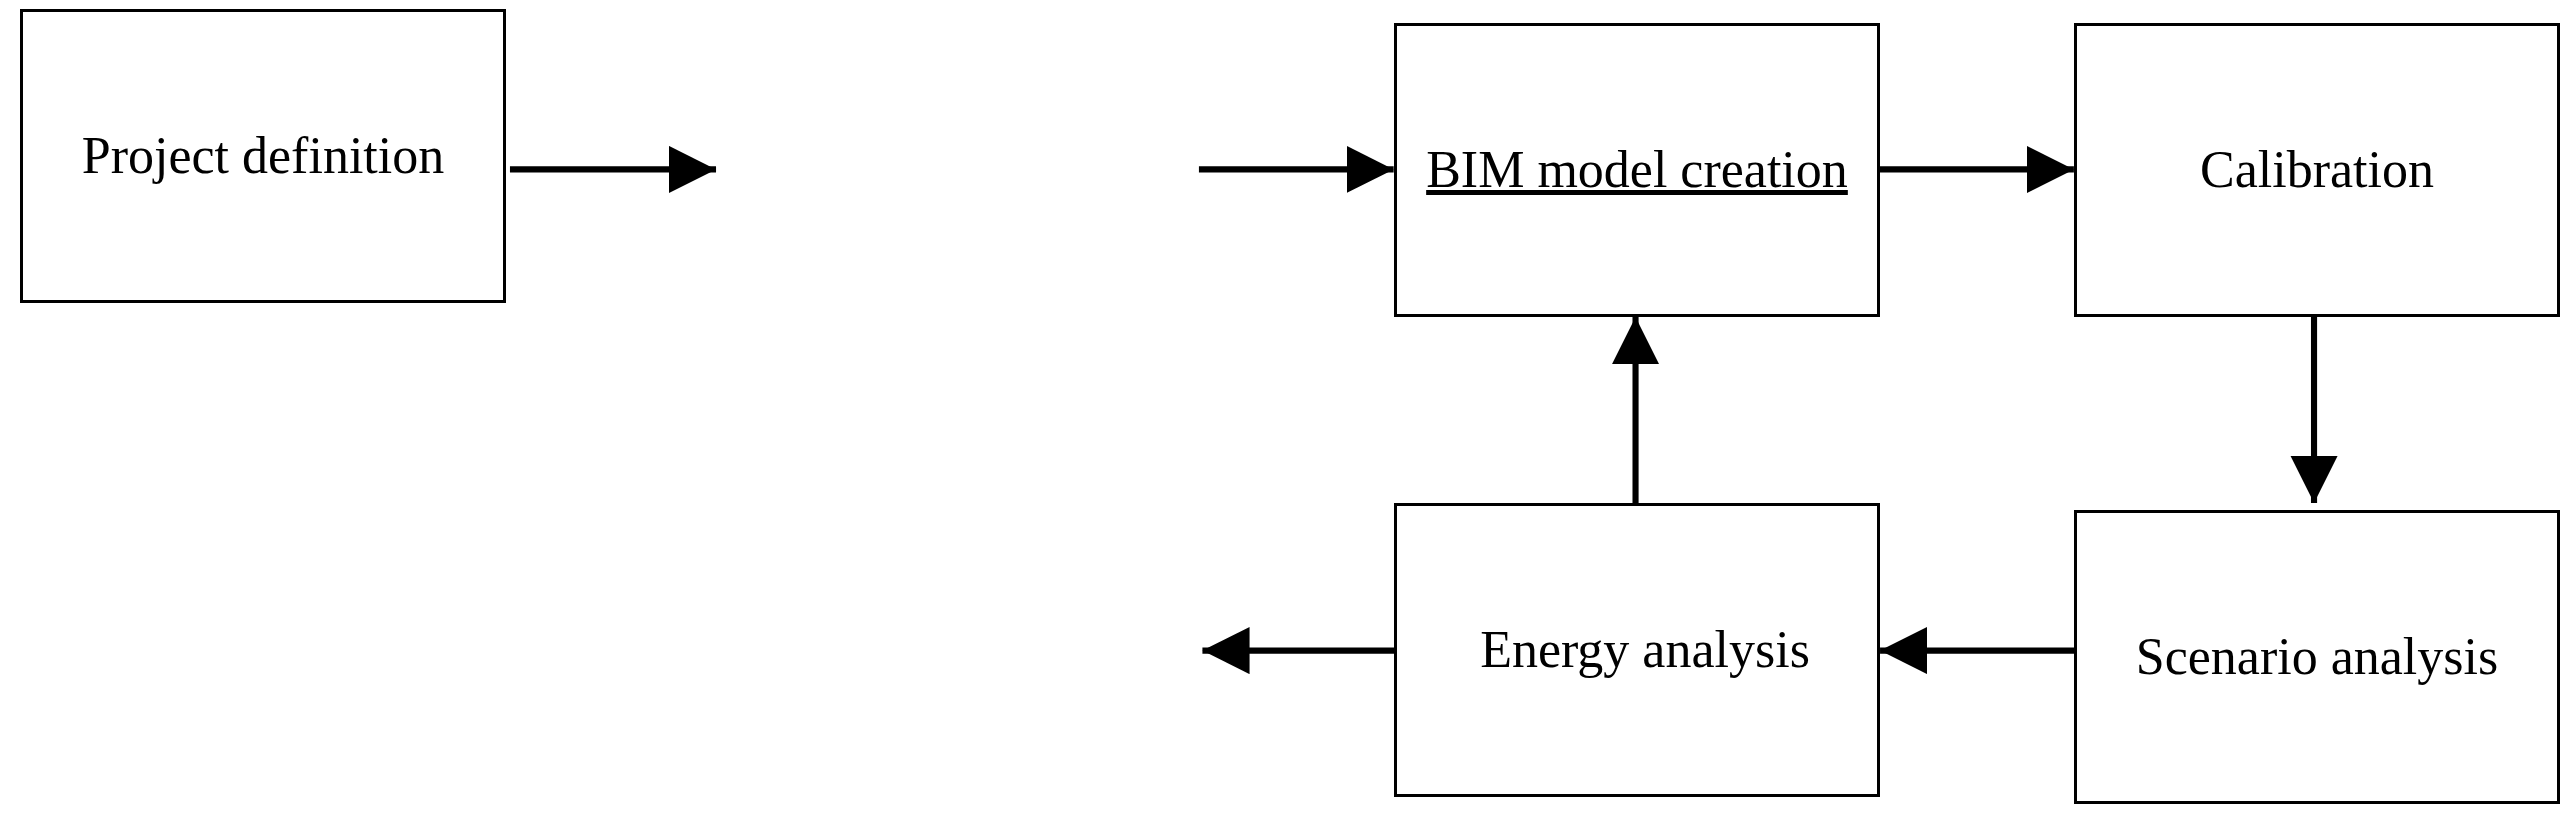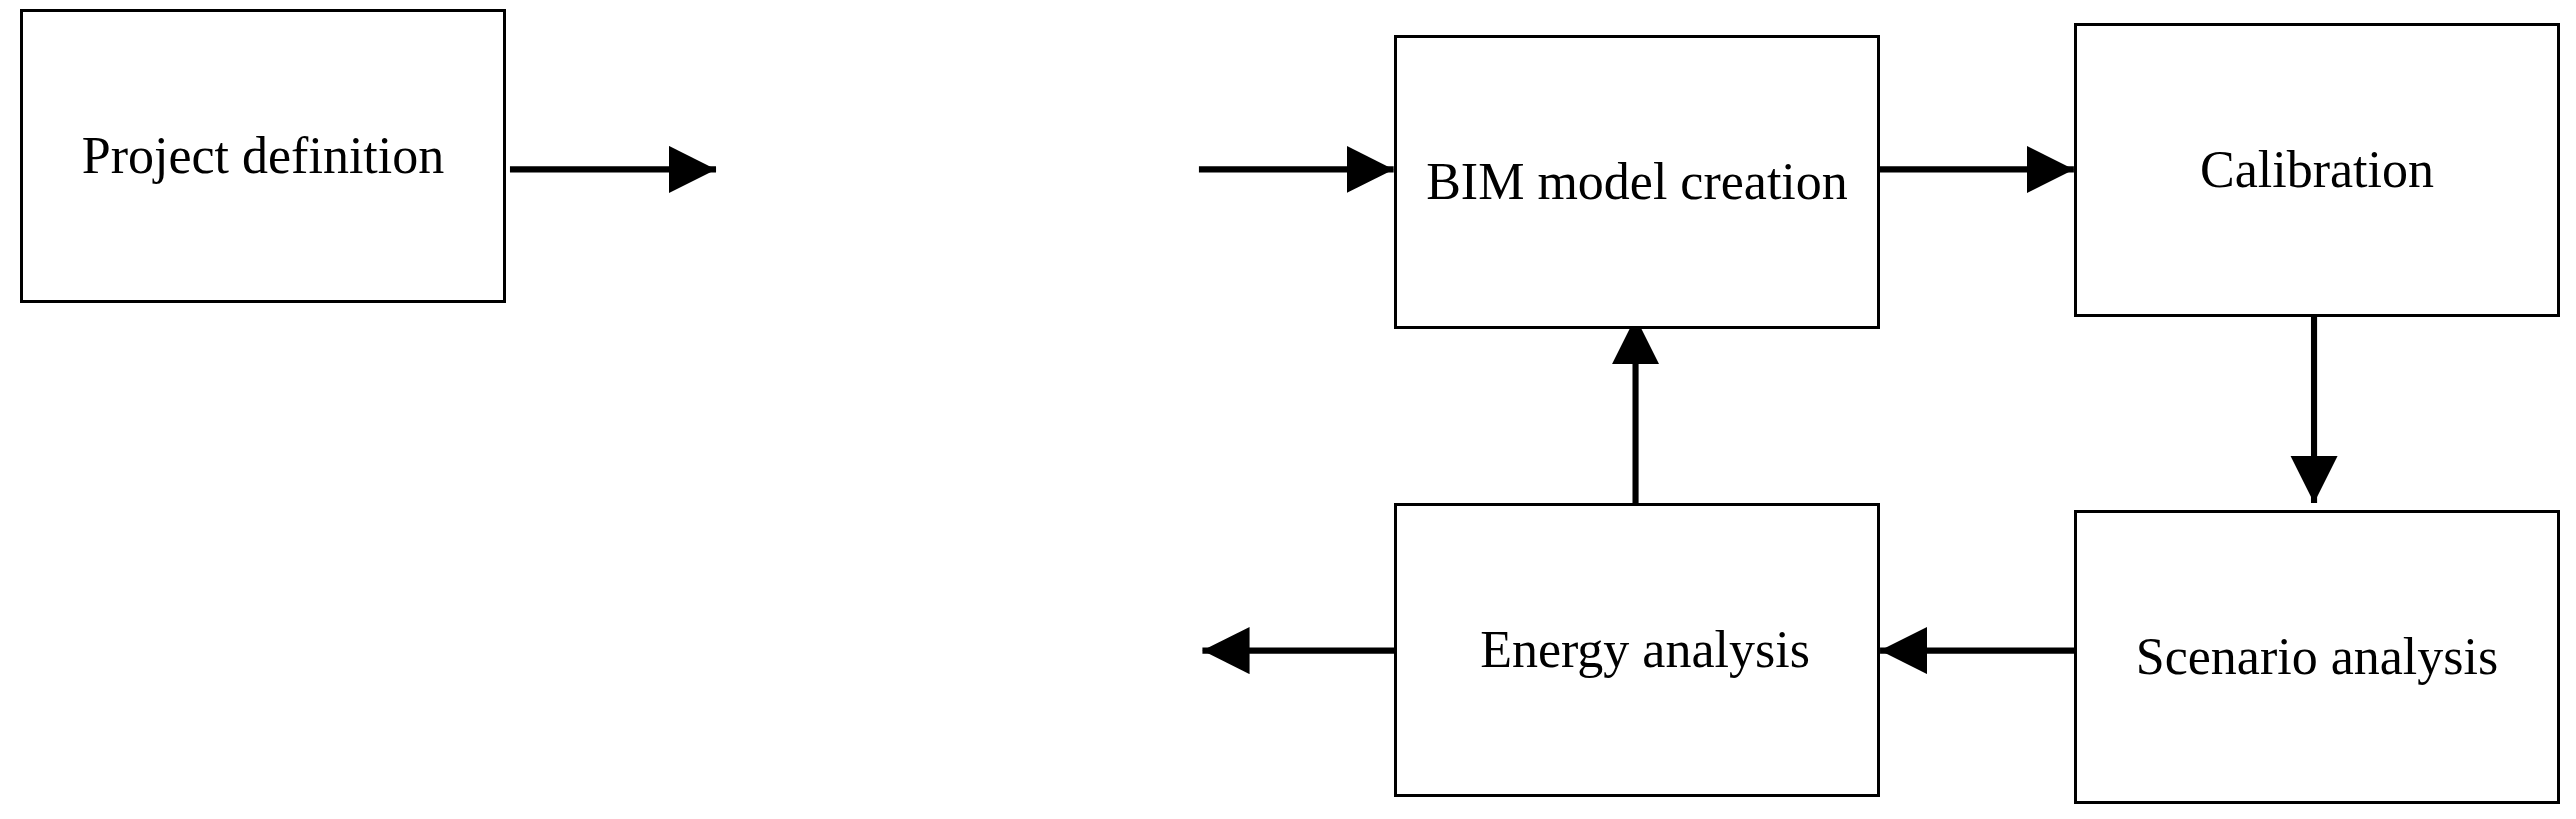--- a/index.html
+++ b/index.html
@@ -37,21 +37,21 @@
     position: absolute;
     left: 0;
     top: 0;
     width: 2576px;
     height: 820px;
     pointer-events: none;
   }
   
   #n-project-definition  { left: 20px;   top: 9px;  }
   #n-data-collection     { left: 716px;  top: 23px;  }
-  #n-bim-model-creation  { left: 1394px; top: 35px;  }
+  #n-bim-model-creation  { left: 1394px; top: 23px; text-decoration: underline;  }
   #n-calibration         { left: 2074px; top: 23px; align-items: center;  }
   #n-result-presentation { left: 716px;  top: 503px; }
   #n-energy-analysis     { left: 1394px; top: 503px; padding-left: 16px; }
   #n-scenario-analysis   { left: 2074px; top: 510px; }
 </style>
 </head>
 <body>
 
 <div class="canvas">
 

